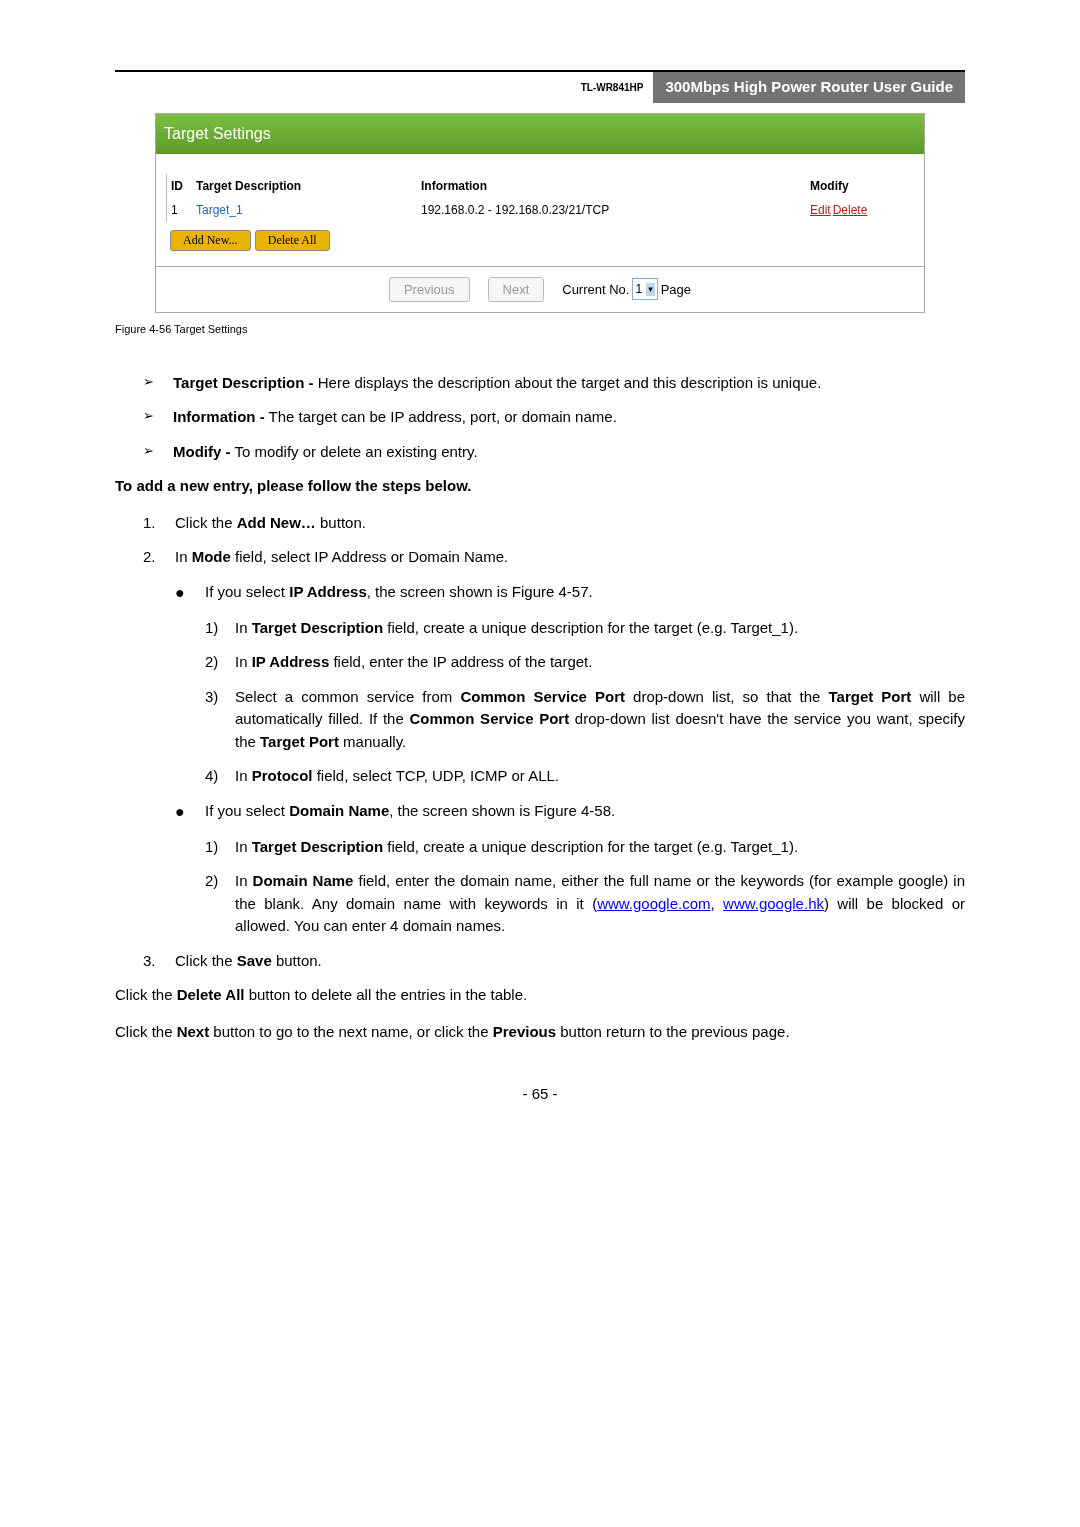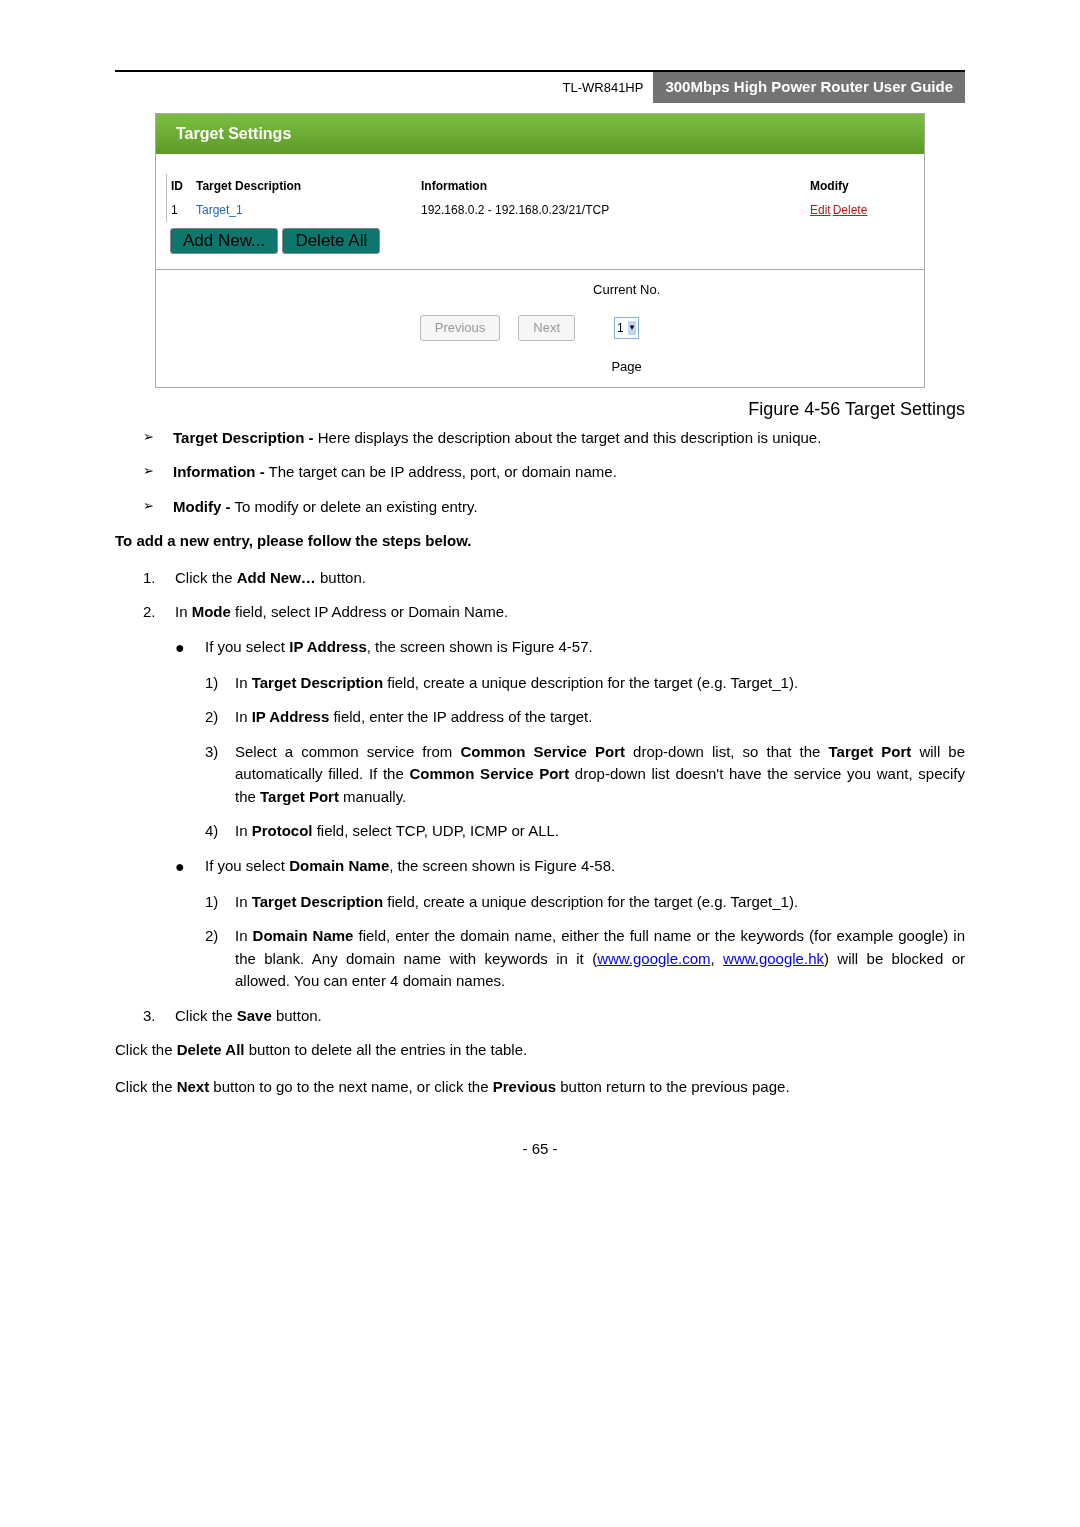--- a/index.html
+++ b/index.html
@@ -13,41 +13,41 @@
       line-height: 1.5;
     }
     .header-bar {
       border-top: 2px solid #000;
       display: flex;
       justify-content: flex-end;
       align-items: center;
       margin-bottom: 10px;
     }
     .header-model {
-      font-weight: normal;
-      font-size: 13px;
+      font-weight: bold;
+      font-size: 10px;
       padding: 4px 10px;
       text-align: center;
     }
     .header-title {
       background: #737373;
       color: #fff;
       font-weight: bold;
       font-size: 15px;
       padding: 4px 12px;
     }
     .figure-box {
       border: 1px solid #aaa;
       margin: 0 40px 8px 40px;
     }
     .fig-title-bar {
       color: #fff;
-      font-weight: bold;
+      font-weight: normal;
       font-size: 16px;
-      padding: 8px 20px;
+      padding: 8px 8px;
       background: #6aad30;
       background-image: linear-gradient(#7cbf42, #5d9a28);
     }
     .fig-body {
       padding: 20px 10px 15px 10px;
     }
     .fig-table-row {
       display: flex;
       font-size: 12px;
       padding: 3px 4px;
@@ -58,24 +58,24 @@
     .col-id { width: 25px; }
     .col-desc { width: 225px; color: #1e66b5; }
     .fig-th .col-desc { color: #000; }
     .col-info { flex: 1; }
     .col-mod { width: 100px; text-align: left; }
     .col-mod .lnk { color: #b02020; text-decoration: underline; cursor: pointer; margin-right: 2px; }
     .fig-buttons-row {
       padding: 6px 4px 0 4px;
     }
     .native-btn {
-      font-family: Liberation Sans, sans-serif;
-      font-size: 17px;
+      font-family: Liberation Serif, serif;
+      font-size: 12px;
       padding: 2px 12px;
-      background: #0f766e;
+      background: #eab308;
       border: 1px solid #888;
       border-radius: 3px;
       cursor: pointer;
     }
     .fig-footer {
       border-top: 1px solid #aaa;
       padding: 10px 10px;
       display:flex;
       justify-content:center;
       align-items:center;
@@ -87,40 +87,39 @@
       font-size: 13px;
       padding: 2px 14px;
       background: #f6f6f6;
       border: 1px solid #bbb;
       color: #999;
       border-radius: 3px;
     }
     .page-select {
       display:inline-flex;
       align-items:center;
-      gap:18px;
-      flex-direction:column;
+      gap:3px;
     }
     .page-dd {
       border:1px solid #7eb1d9;
       font-size:12px;
       padding:1px 2px;
       display:inline-flex;
       align-items:center;
     }
     .page-dd .arrow {
       background:#bcd7ef;
       margin-left:4px;
       font-size:9px;
       padding:0 2px;
     }
     .fig-caption {
-      text-align:right;
-      font-size:18px;
-      margin-bottom: 4px;
+      text-align:left;
+      font-size:11px;
+      margin-bottom: 34px;
     }
     .bullet-list, .num-list, .sub-bullet, .sub-num {
       margin-left: 28px;
       margin-bottom: 6px;
     }
     .bullet-item, .num-item, .sub-bullet-item, .sub-num-item {
       display:flex;
       margin-bottom: 12px;
       text-align: justify;
     }

